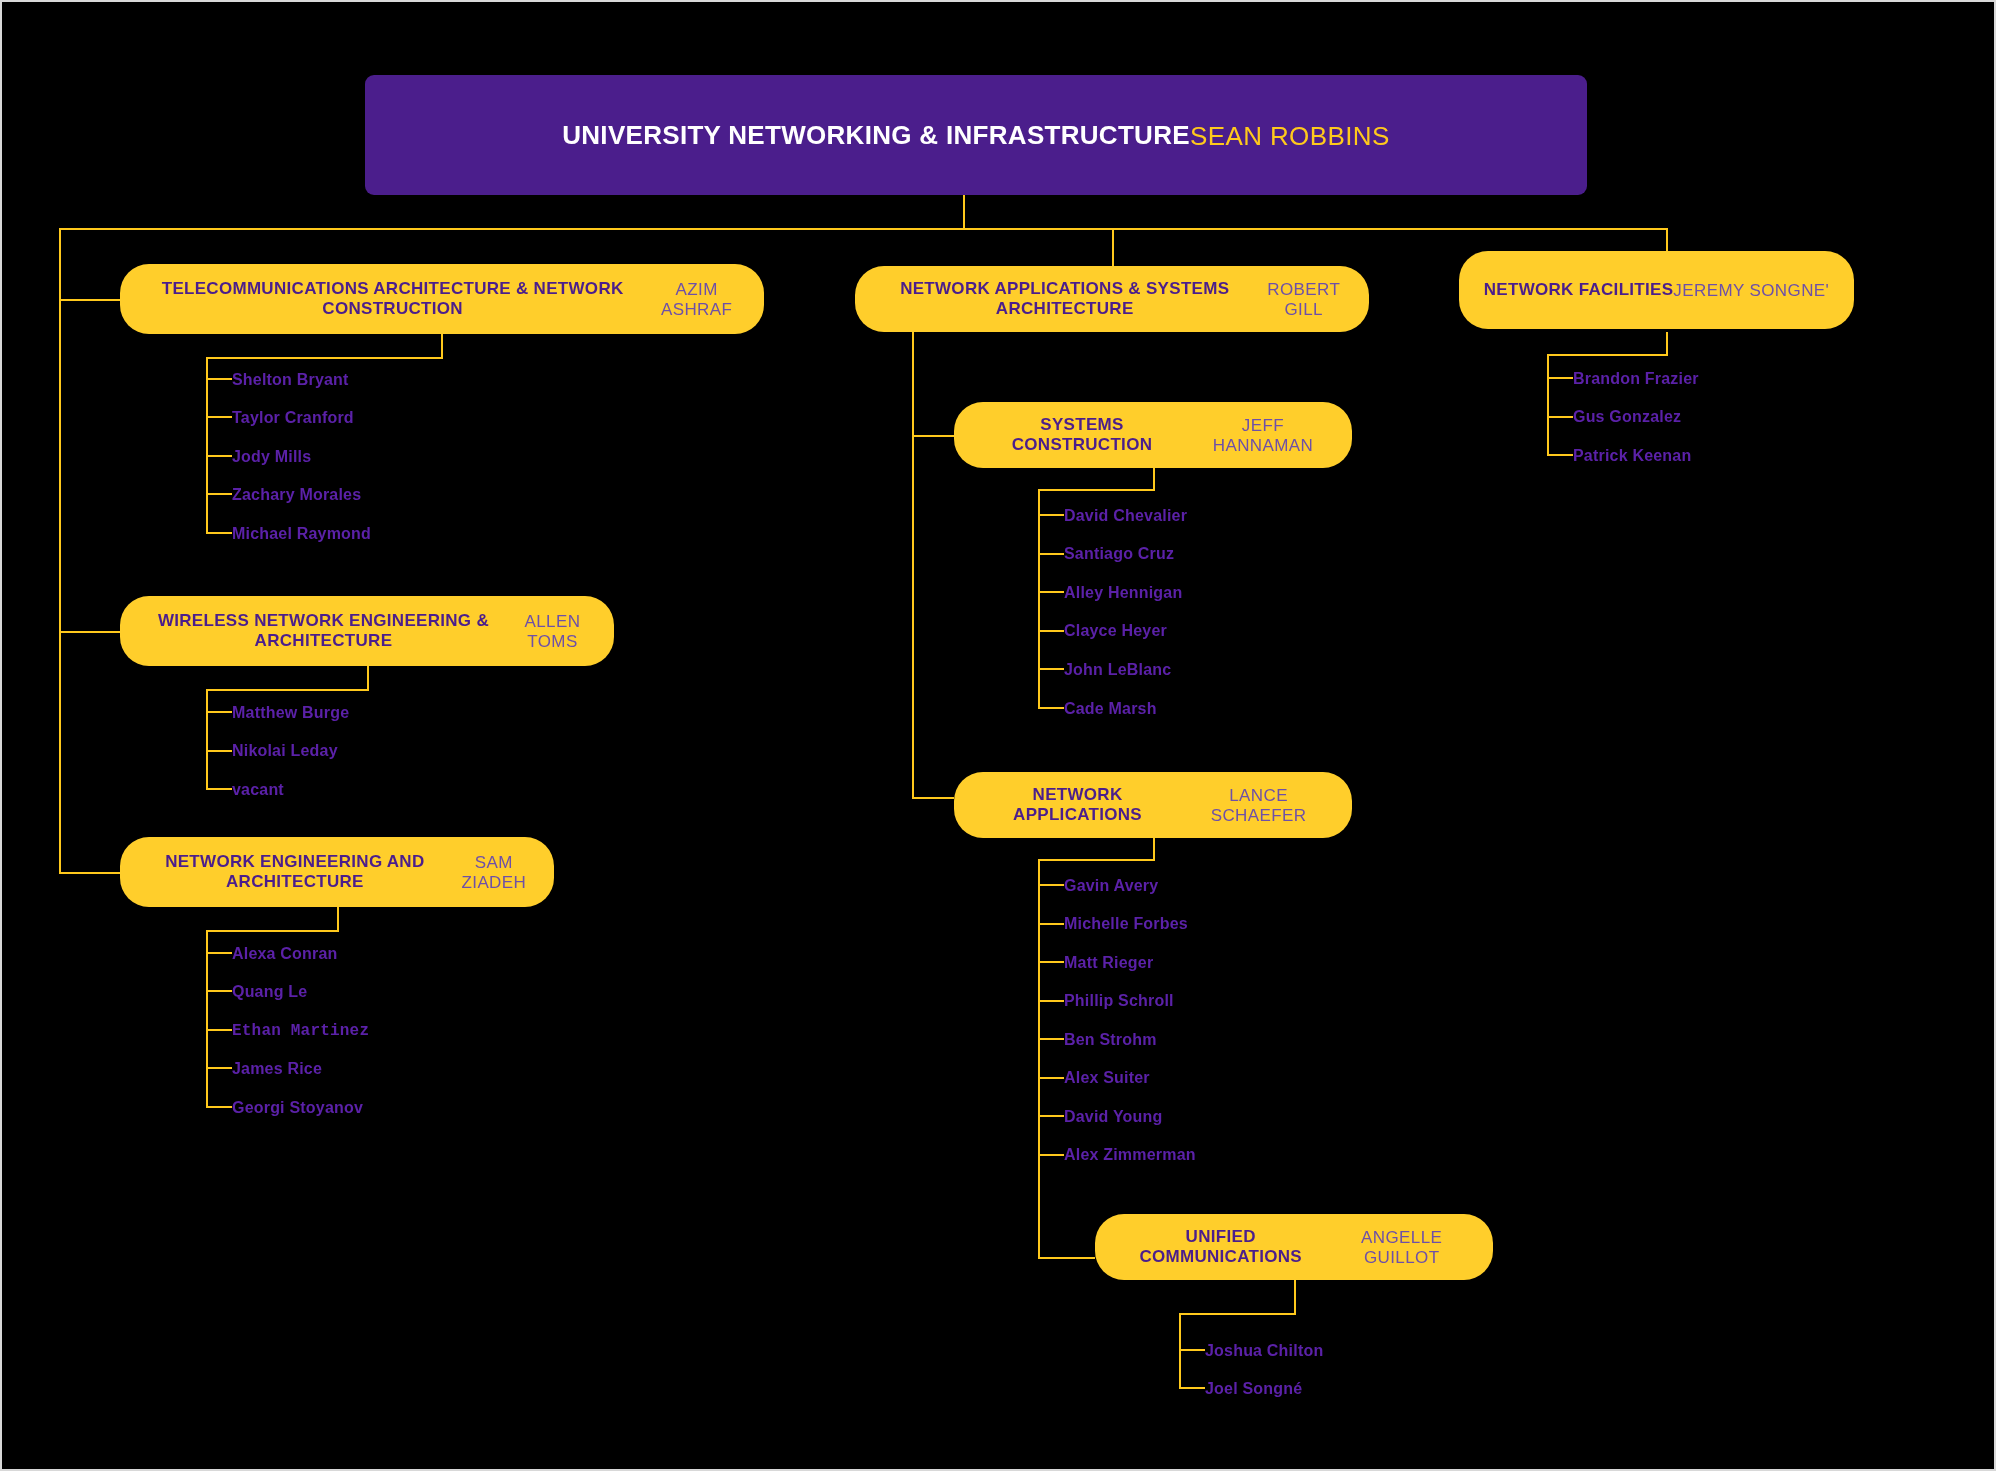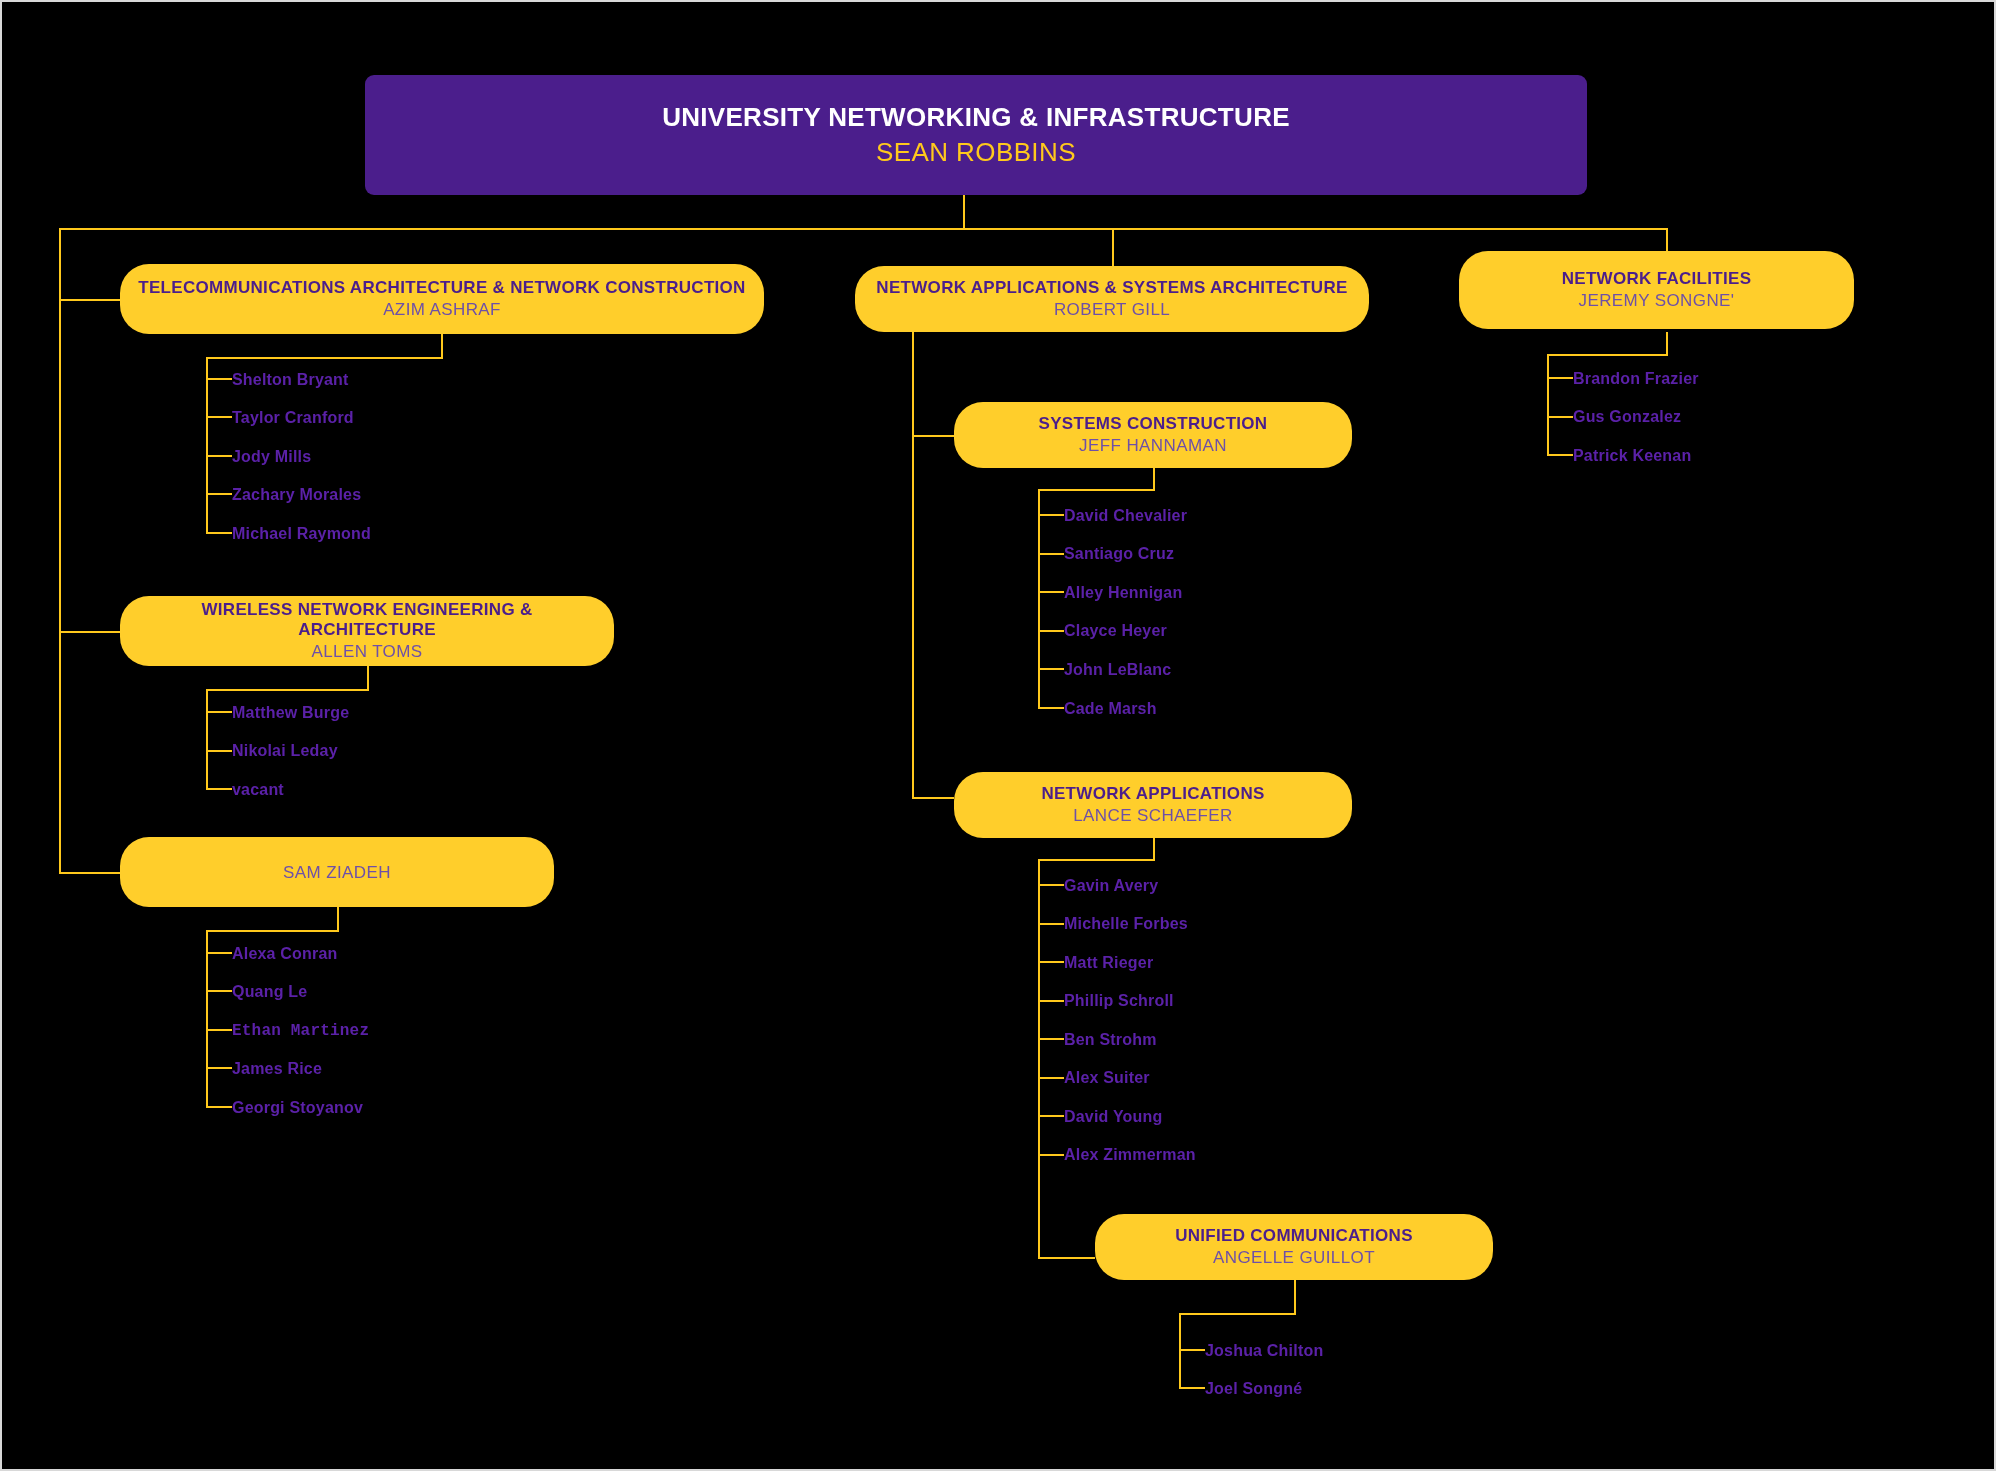--- a/index.html
+++ b/index.html
@@ -27,21 +27,20 @@
   }
   .ln.h { height: 2px; }
   .ln.v { width: 2px; }
 
   
   .box {
     position: absolute;
     border-radius: 9px;
     box-sizing: border-box;
     display: flex;
-    flex-direction: column;
     align-items: center;
     justify-content: center;
     padding: 9px 18px;
     text-align: center;
   }
   .box.root {
     background: #4B1E8C;
   }
   .box.dept {
     background: #FFCE2B;
@@ -138,20 +137,21 @@
   <div class="ln h" style="left:204px; top:687px; width:163px;"></div>
   <div class="ln v" style="left:204px; top:687px; height:100px;"></div>
   <div class="ln h" style="left:204px; top:709px; width:26px;"></div>
   <div class="ln h" style="left:204px; top:748px; width:26px;"></div>
   <div class="ln h" style="left:204px; top:786px; width:26px;"></div>
   <div class="leaf" style="left:230px; top:703px;">Matthew Burge</div>
   <div class="leaf" style="left:230px; top:741px;">Nikolai Leday</div>
   <div class="leaf" style="left:230px; top:780px;">vacant</div>
 
   <div class="box dept" style="left:118px; top:835px; width:434px; height:70px;">
+    <div class="t">NETWORK ENGINEERING AND ARCHITECTURE</div>
     <div class="n">SAM ZIADEH</div>
   </div>
   <div class="ln v" style="left:335px; top:905px; height:24px;"></div>
   <div class="ln h" style="left:204px; top:928px; width:133px;"></div>
   <div class="ln v" style="left:204px; top:928px; height:176px;"></div>
   <div class="ln h" style="left:204px; top:950px; width:26px;"></div>
   <div class="ln h" style="left:204px; top:988px; width:26px;"></div>
   <div class="ln h" style="left:204px; top:1027px; width:26px;"></div>
   <div class="ln h" style="left:204px; top:1065px; width:26px;"></div>
   <div class="ln h" style="left:204px; top:1104px; width:26px;"></div>

